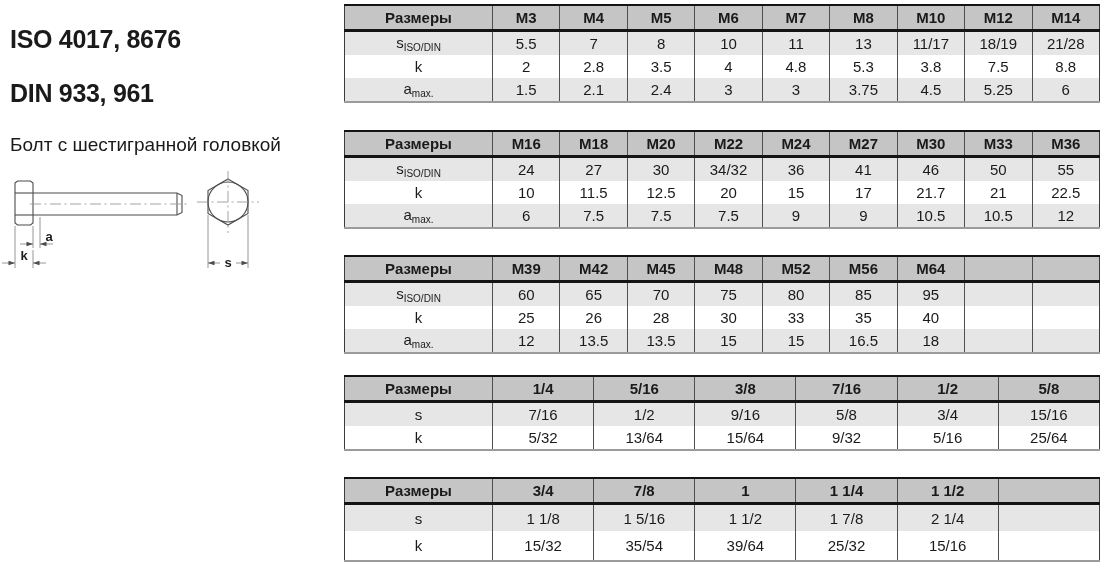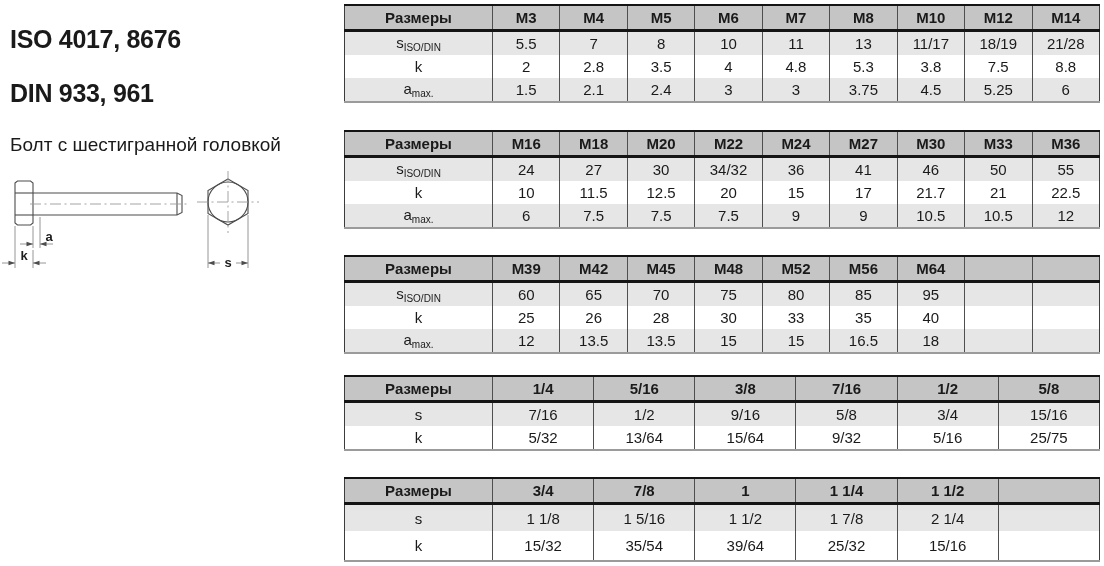--- a/index.html
+++ b/index.html
@@ -340,21 +340,21 @@
             <td>3/4</td>
             <td>15/16</td>
           </tr>
           <tr>
             <th><span>k</span></th>
             <td>5/32</td>
             <td>13/64</td>
             <td>15/64</td>
             <td>9/32</td>
             <td>5/16</td>
-            <td>25/75</td>
+            <td>25/64</td>
           </tr>
         </tbody>
       </table>
     </div>
     <div class="tbl tbl-4">
       <table>
         <colgroup>
           <col style="width: 148px;">
           <col>
           <col>

